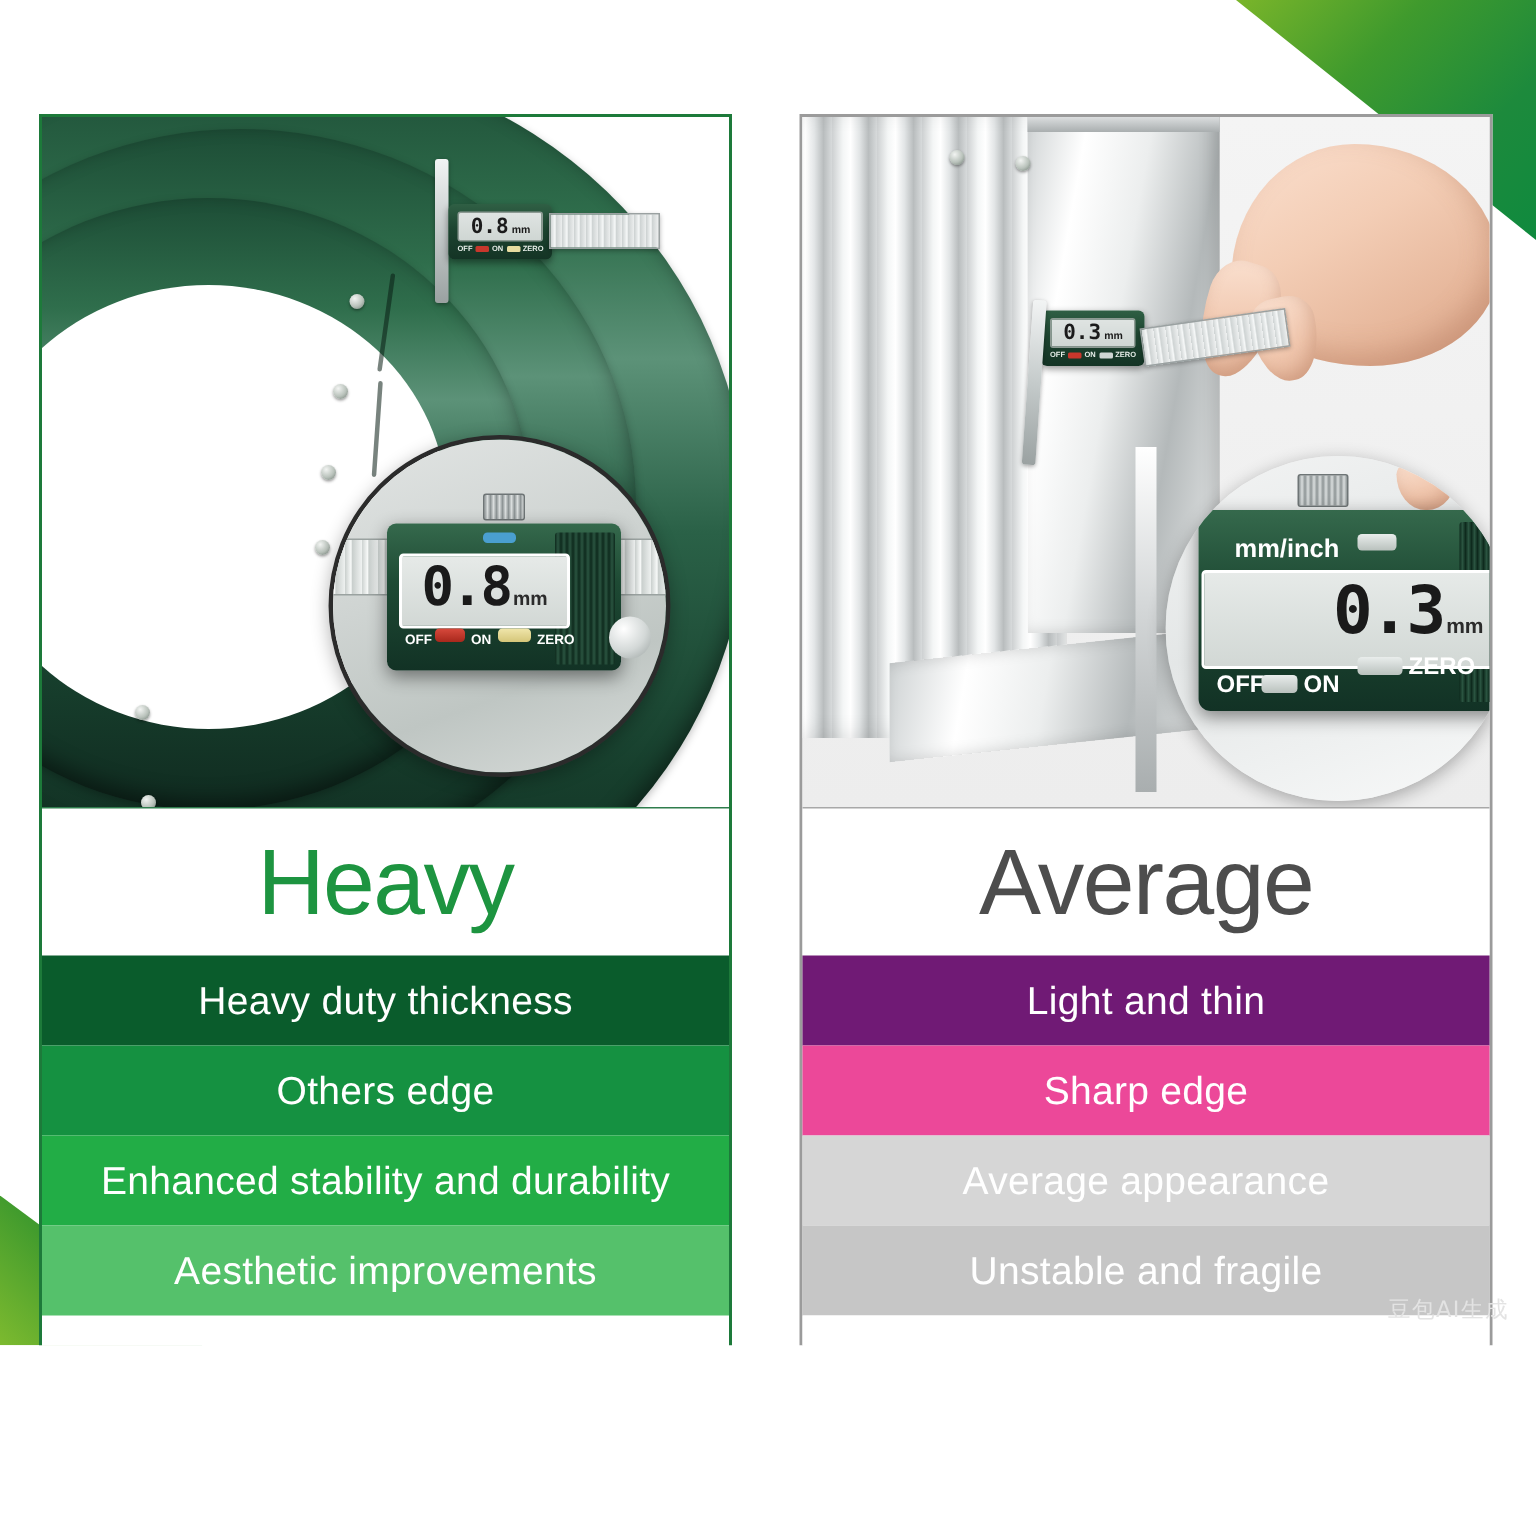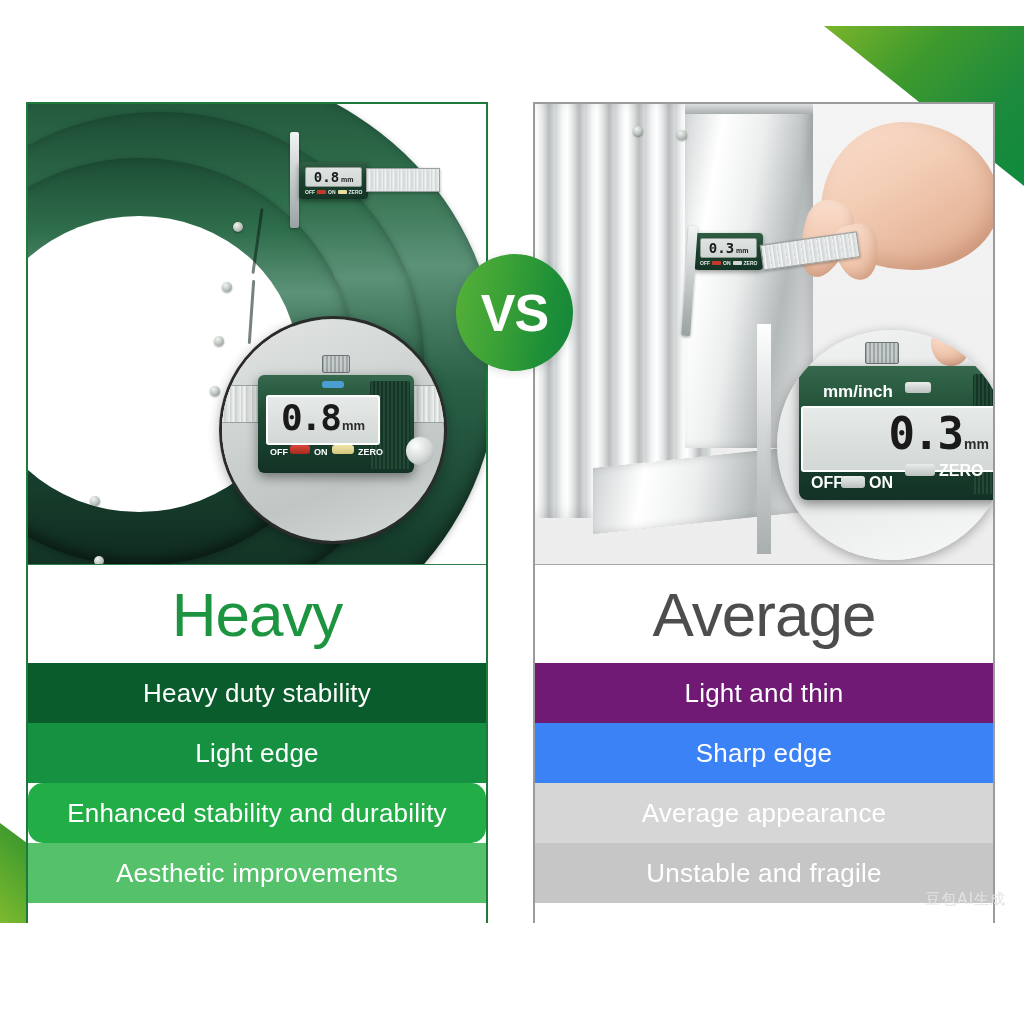--- a/index.html
+++ b/index.html
@@ -9,21 +9,20 @@
   }
   body {
     font-family: "Liberation Sans", sans-serif;
   }
   #stage {
     position: relative;
     width: 1024px;
     height: 897px;
     background: #ffffff;
     overflow: hidden;
-    margin-top: 26px;
   }
 
   
   .corner-tr {
     position: absolute;
     top: 0;
     right: 0;
     width: 200px;
     height: 160px;
     background: linear-gradient(135deg, #7ab52a 0%, #3f9a2d 35%, #1d8a3c 70%, #0f8a3e 100%);
@@ -400,26 +399,26 @@
 
         <div style="position:absolute; left:184px; top:118px; width:28px; height:28px; border-radius:50%;
                     background:radial-gradient(circle at 35% 30%, #ffffff 0%, #d3d8d7 55%, #9aa2a0 100%);"></div>
       </div>
     </div>
 
     <div class="panel-title ours">Heavy</div>
 
     <div class="rows">
       <div class="row" style="background:#0a5c2c;">
-        <span>Heavy duty stability</span>
+        <span>Heavy duty thickness</span>
       </div>
       <div class="row" style="background:#159141;">
-        <span>Light edge</span>
-      </div>
-      <div class="row" style="background:#22ad46;border-radius:15px;">
+        <span>Others edge</span>
+      </div>
+      <div class="row" style="background:#22ad46;">
         <span>Enhanced stability and durability</span>
       </div>
       <div class="row" style="background:#55c16b;">
         <span>Aesthetic improvements</span>
       </div>
     </div>
 
   </div>
 
   <div class="panel right">
@@ -480,34 +479,31 @@
         <span class="mag-label" style="left:162px; top:132px; font-size:16px;">ZERO</span>
       </div>
     </div>
 
     <div class="panel-title others">Average</div>
 
     <div class="rows">
       <div class="row" style="background:#701a75;">
         <span>Light and thin</span>
       </div>
-      <div class="row" style="background:#3b82f6;">
+      <div class="row" style="background:#ec4899;">
         <span>Sharp edge</span>
       </div>
       <div class="row" style="background:#d6d6d6;">
         <span>Average appearance</span>
       </div>
       <div class="row" style="background:#c6c6c6;">
         <span>Unstable and fragile</span>
       </div>
     </div>
 
     <div class="footer-note">
       <span class="quality"></span>
     </div>
   </div>
 
-  <div class="vs-badge">
-    <span class="vs-text">VS</span>
-  </div>
 
   <div class="watermark">豆包AI生成</div>
 </div>
 
 </body></html>

